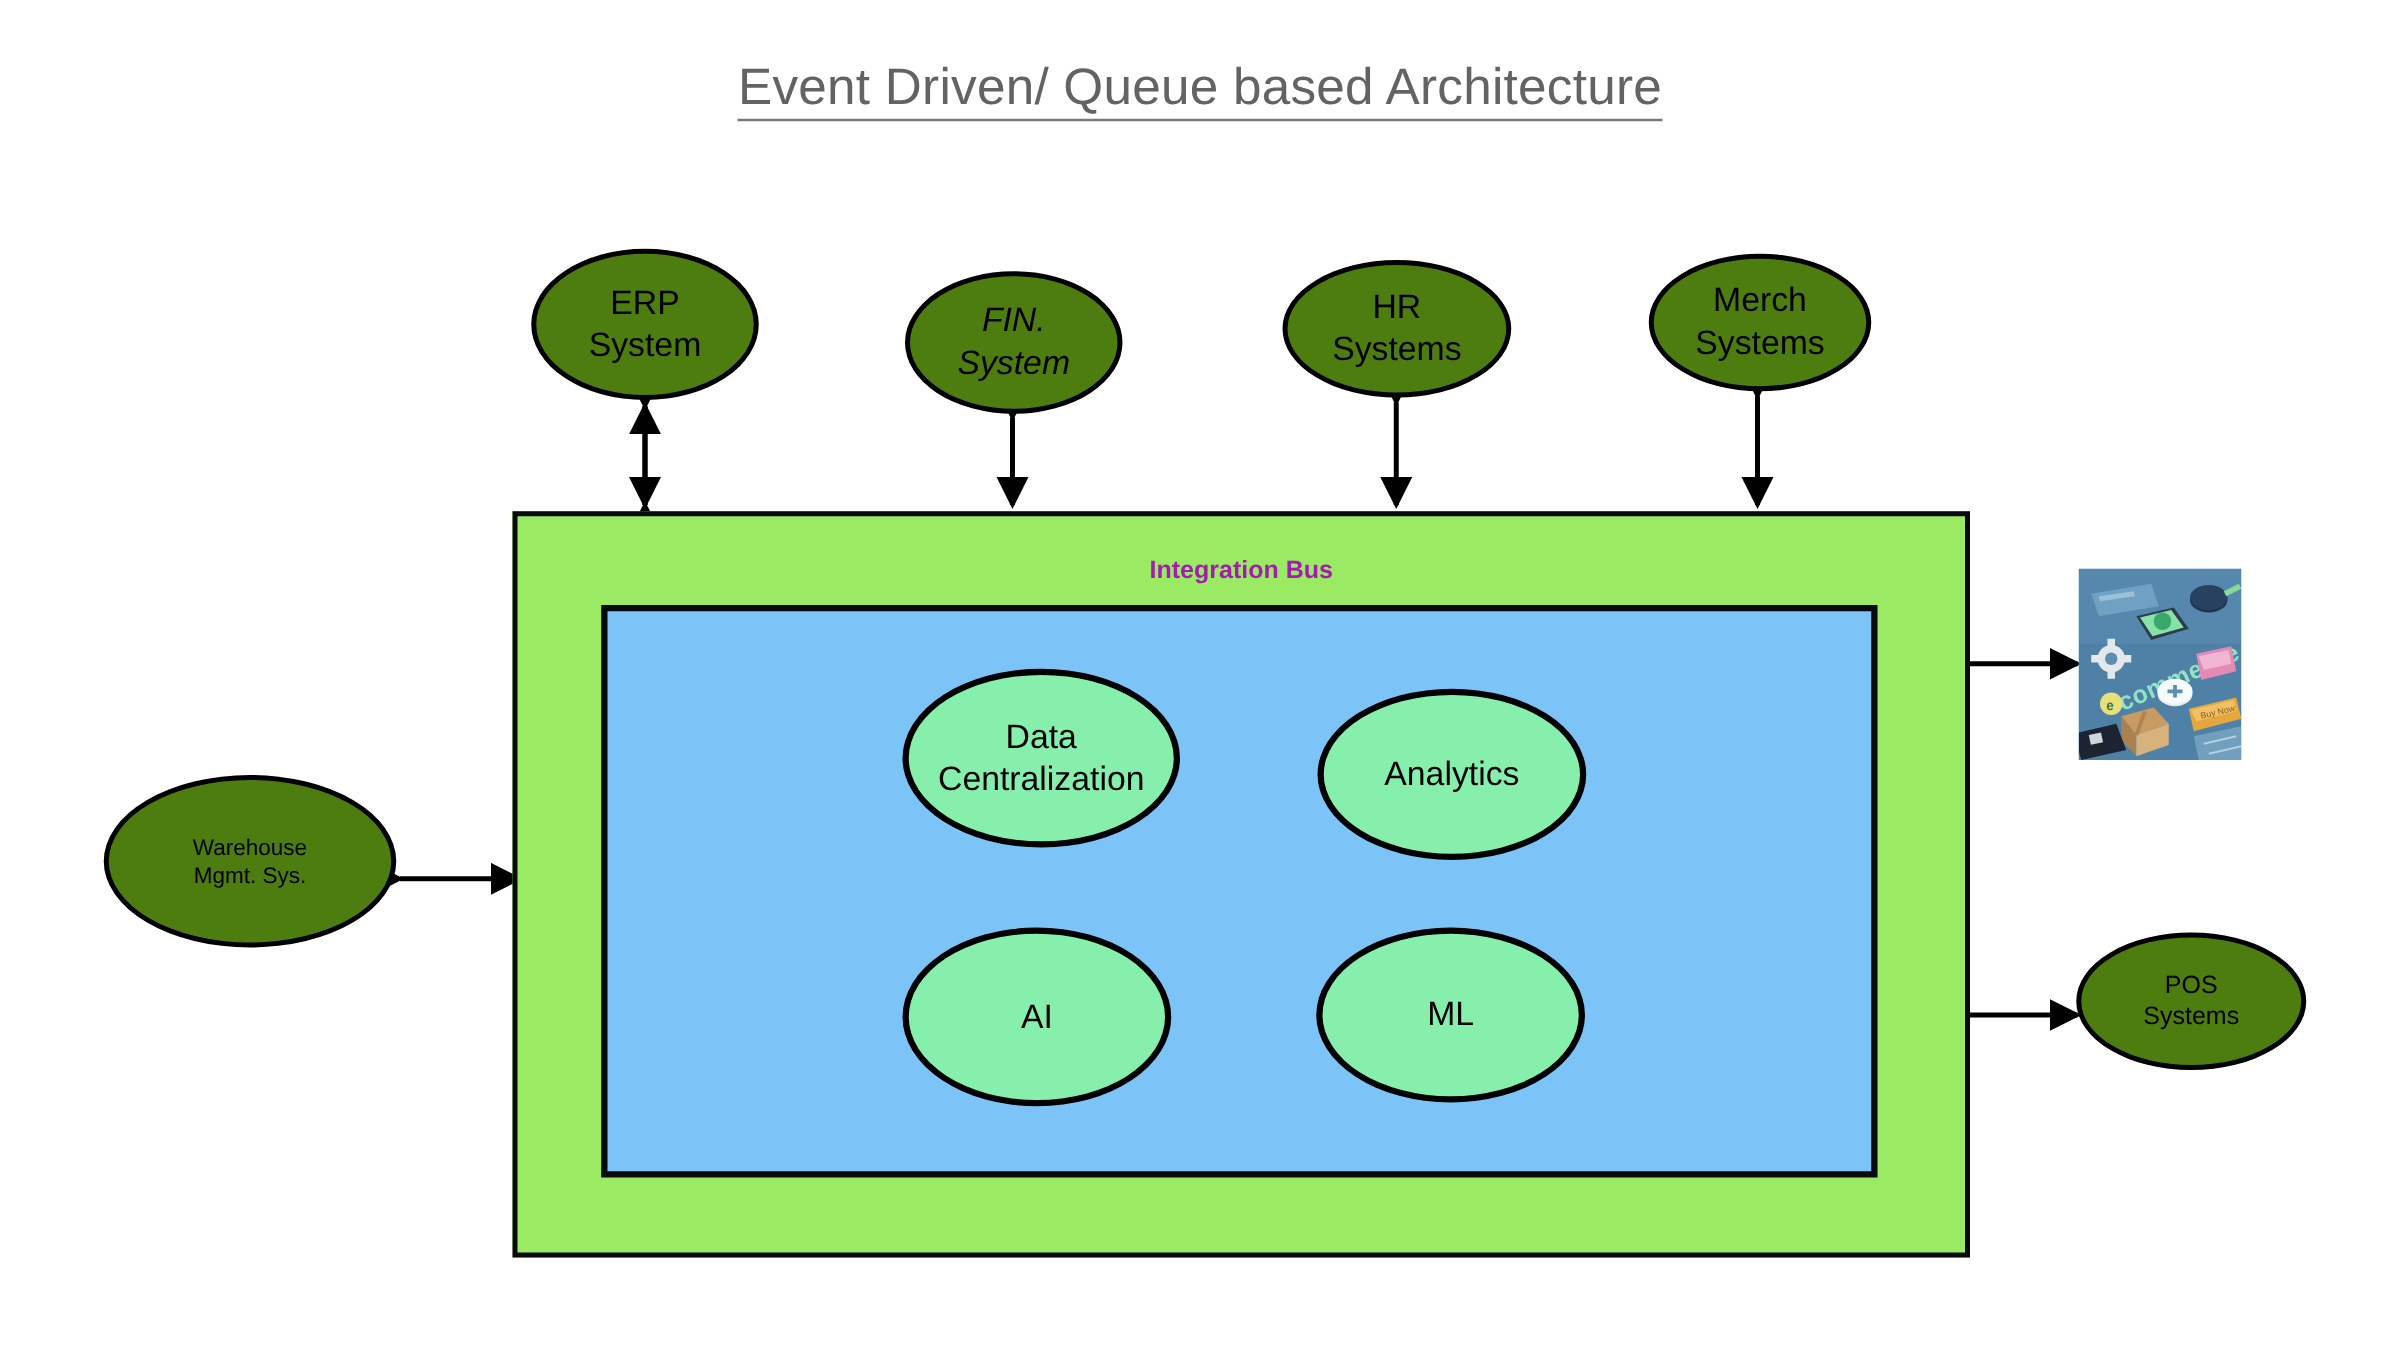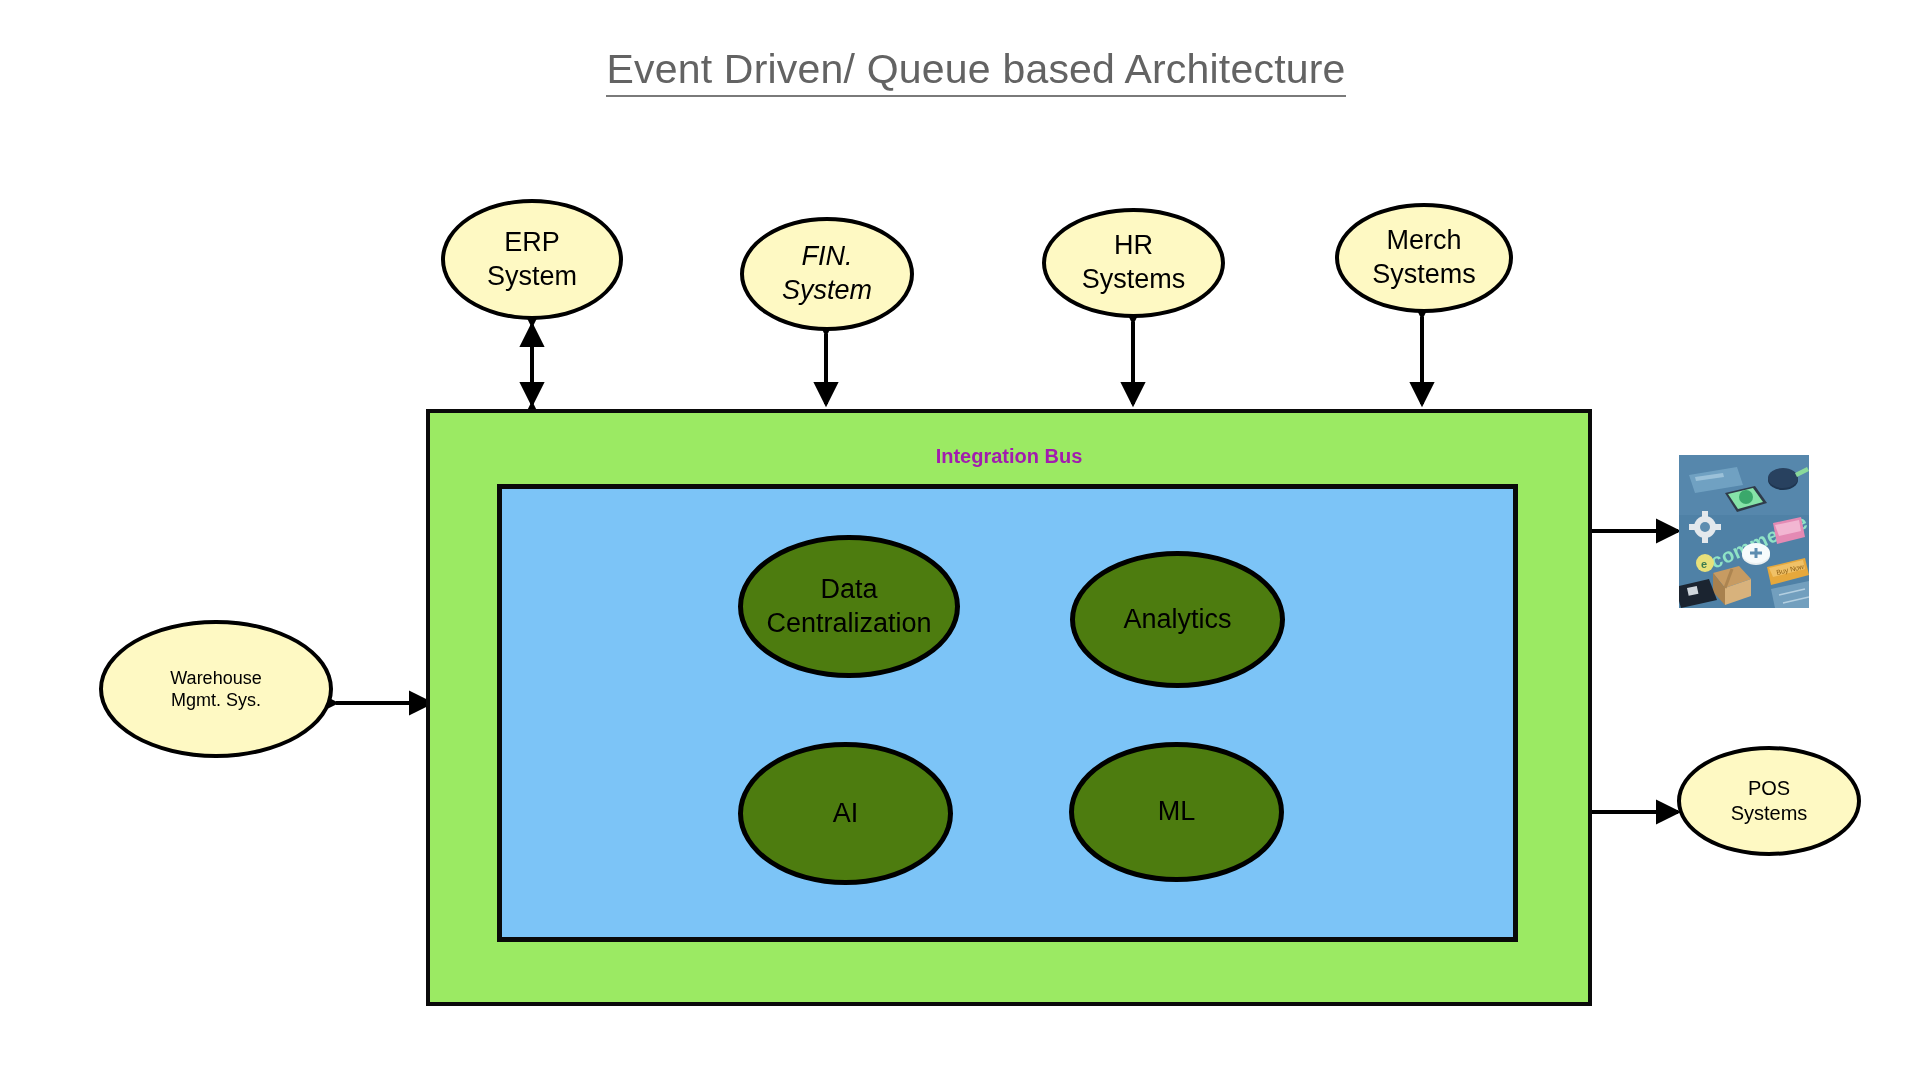--- a/index.html
+++ b/index.html
@@ -13,21 +13,20 @@
     position: relative;
     overflow: hidden;
     font-family: "Liberation Sans", sans-serif;
   }
 
   #stage {
     position: absolute;
     left: 0; top: 0;
     width: 1746px;
     height: 1080px;
-    margin-left: 16px;
   }
 
   
   .title {
     position: absolute;
     left: 0;
     top: 46px;
     width: 1920px;
     text-align: center;
     font-size: 41px;
@@ -74,34 +73,34 @@
     background: #7CC4F7;
     border: 5px solid #0a0a0a;
     box-sizing: border-box;
   }
 
   
   .ellipse {
     position: absolute;
     border: 4px solid #000000;
     border-radius: 50%;
-    background: #fef9c3;
+    background: #4d7c0f;
     box-sizing: border-box;
     display: flex;
     align-items: center;
     justify-content: center;
     text-align: center;
     line-height: 1.25;
     color: #000000;
     font-family: "Liberation Sans", sans-serif;
   }
   .ellipse .txt { display: block; padding: 0 6px; }
 
   .ellipse.inner {
-    background: #4d7c0f;
+    background: #86efac;
     border-width: 5px;
     text-align: center;
   }
 
   
   #ell-erp   { left: 425px;  top: 199px; width: 182px; height: 121px; font-size: 27px; }
   #ell-fin   { left: 724px;  top: 217px; width: 174px; height: 114px; font-size: 27px; font-style: italic; }
   #ell-hr    { left: 1026px; top: 208px; width: 183px; height: 110px; font-size: 27px; justify-content: center; }
   #ell-merch { left: 1319px; top: 203px; width: 178px; height: 110px; font-size: 27px; }
 

